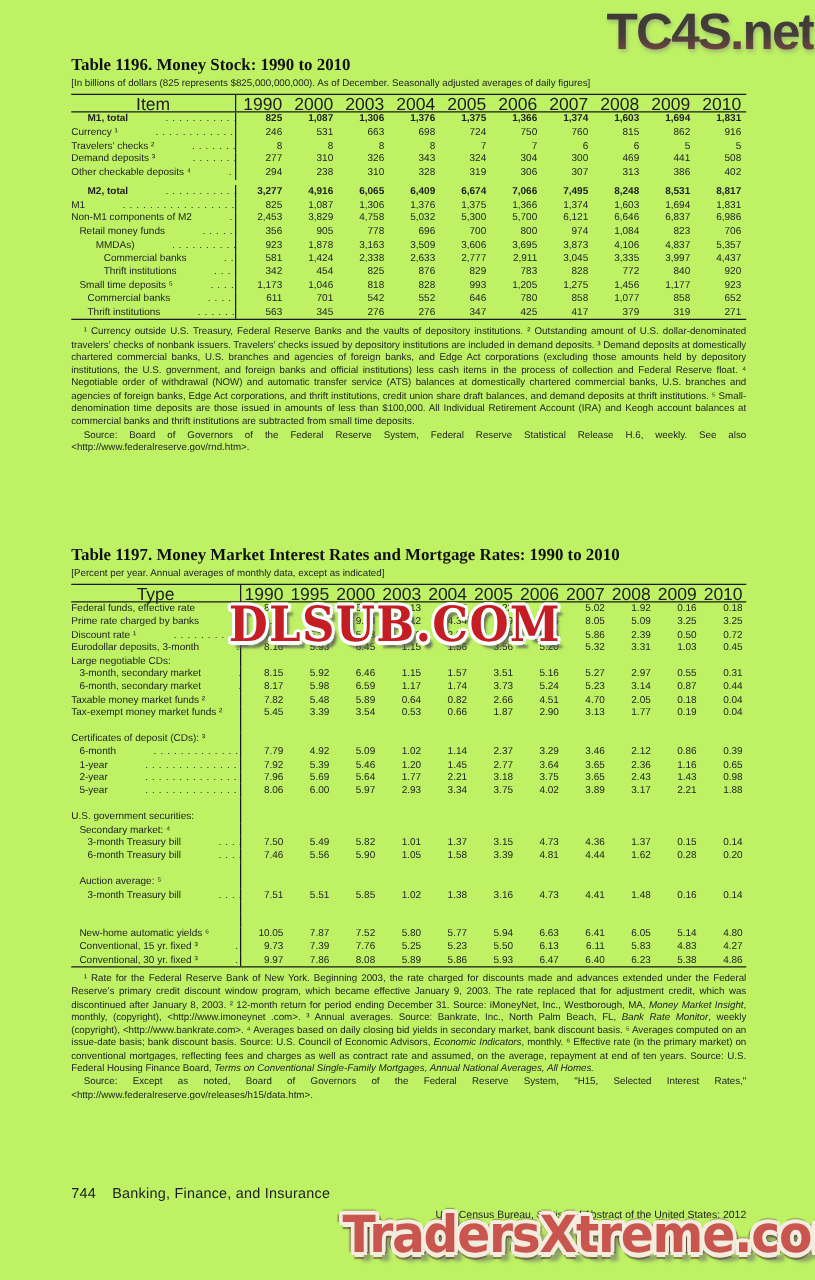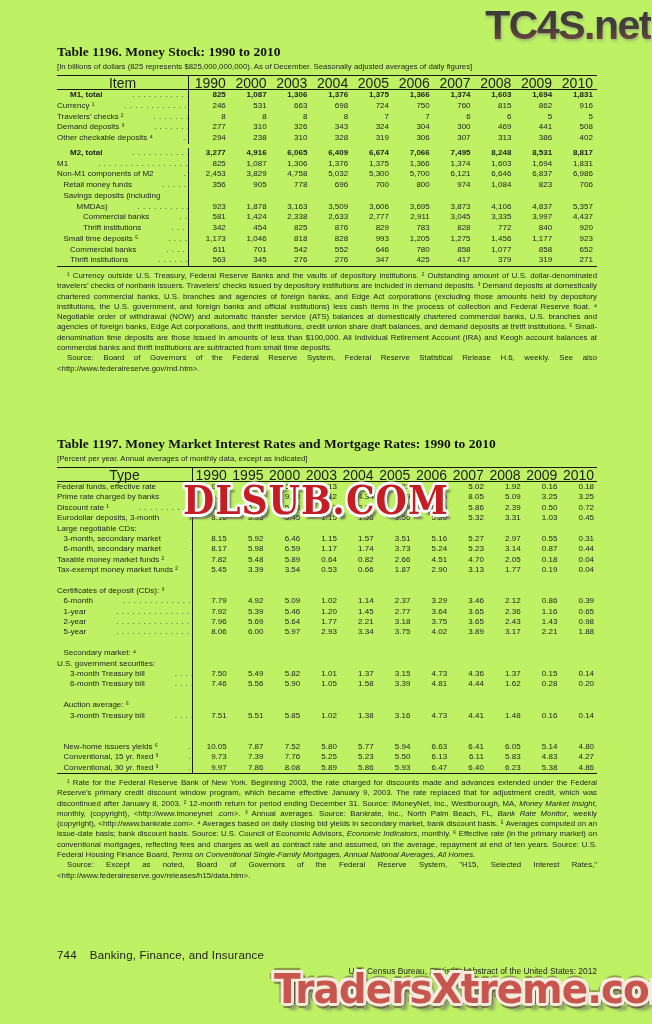--- a/index.html
+++ b/index.html
@@ -252,37 +252,20 @@
             <span class="c">700</span>
             <span class="c">800</span>
             <span class="c">974</span>
             <span class="c">1,084</span>
             <span class="c">823</span>
             <span class="c">706</span>
           </div>
         </div>
         <div class="trow">
           <div class="stub">
-            <span class="lbl" style="padding-left: 6.5px;">Savings deposits (including</span>
-          </div>
-          <div class="vals">
-            <span class="c"></span>
-            <span class="c"></span>
-            <span class="c"></span>
-            <span class="c"></span>
-            <span class="c"></span>
-            <span class="c"></span>
-            <span class="c"></span>
-            <span class="c"></span>
-            <span class="c"></span>
-            <span class="c"></span>
-          </div>
-        </div>
-        <div class="trow">
-          <div class="stub">
             <span class="lbl" style="padding-left: 19.5px;">MMDAs)</span>
             <span class="dots"></span>
           </div>
           <div class="vals">
             <span class="c">923</span>
             <span class="c">1,878</span>
             <span class="c">3,163</span>
             <span class="c">3,509</span>
             <span class="c">3,606</span>
             <span class="c">3,695</span>
@@ -698,39 +681,39 @@
             <span class="c"></span>
             <span class="c"></span>
             <span class="c"></span>
             <span class="c"></span>
             <span class="c"></span>
             <span class="c"></span>
           </div>
         </div>
         <div class="trow">
           <div class="stub">
+            <span class="lbl" style="padding-left: 0px;">U.S. government securities:</span>
+          </div>
+          <div class="vals">
+            <span class="c"></span>
+            <span class="c"></span>
+            <span class="c"></span>
+            <span class="c"></span>
+            <span class="c"></span>
+            <span class="c"></span>
+            <span class="c"></span>
+            <span class="c"></span>
+            <span class="c"></span>
+            <span class="c"></span>
+            <span class="c"></span>
+          </div>
+        </div>
+        <div class="trow">
+          <div class="stub">
             <span class="lbl" style="padding-left: 6.5px;">Secondary market: ⁴</span>
-          </div>
-          <div class="vals">
-            <span class="c"></span>
-            <span class="c"></span>
-            <span class="c"></span>
-            <span class="c"></span>
-            <span class="c"></span>
-            <span class="c"></span>
-            <span class="c"></span>
-            <span class="c"></span>
-            <span class="c"></span>
-            <span class="c"></span>
-            <span class="c"></span>
-          </div>
-        </div>
-        <div class="trow">
-          <div class="stub">
-            <span class="lbl" style="padding-left: 0px;">U.S. government securities:</span>
           </div>
           <div class="vals">
             <span class="c"></span>
             <span class="c"></span>
             <span class="c"></span>
             <span class="c"></span>
             <span class="c"></span>
             <span class="c"></span>
             <span class="c"></span>
             <span class="c"></span>
@@ -859,21 +842,21 @@
             <span class="c"></span>
             <span class="c"></span>
             <span class="c"></span>
             <span class="c"></span>
             <span class="c"></span>
             <span class="c"></span>
           </div>
         </div>
         <div class="trow">
           <div class="stub">
-            <span class="lbl" style="padding-left: 6.5px;">New-home issuers yields ⁶</span>
+            <span class="lbl" style="padding-left: 6.5px;">New-home automatic yields ⁶</span>
             <span class="dots"></span>
           </div>
           <div class="vals">
             <span class="c">10.05</span>
             <span class="c">7.87</span>
             <span class="c">7.52</span>
             <span class="c">5.80</span>
             <span class="c">5.77</span>
             <span class="c">5.94</span>
             <span class="c">6.63</span>

